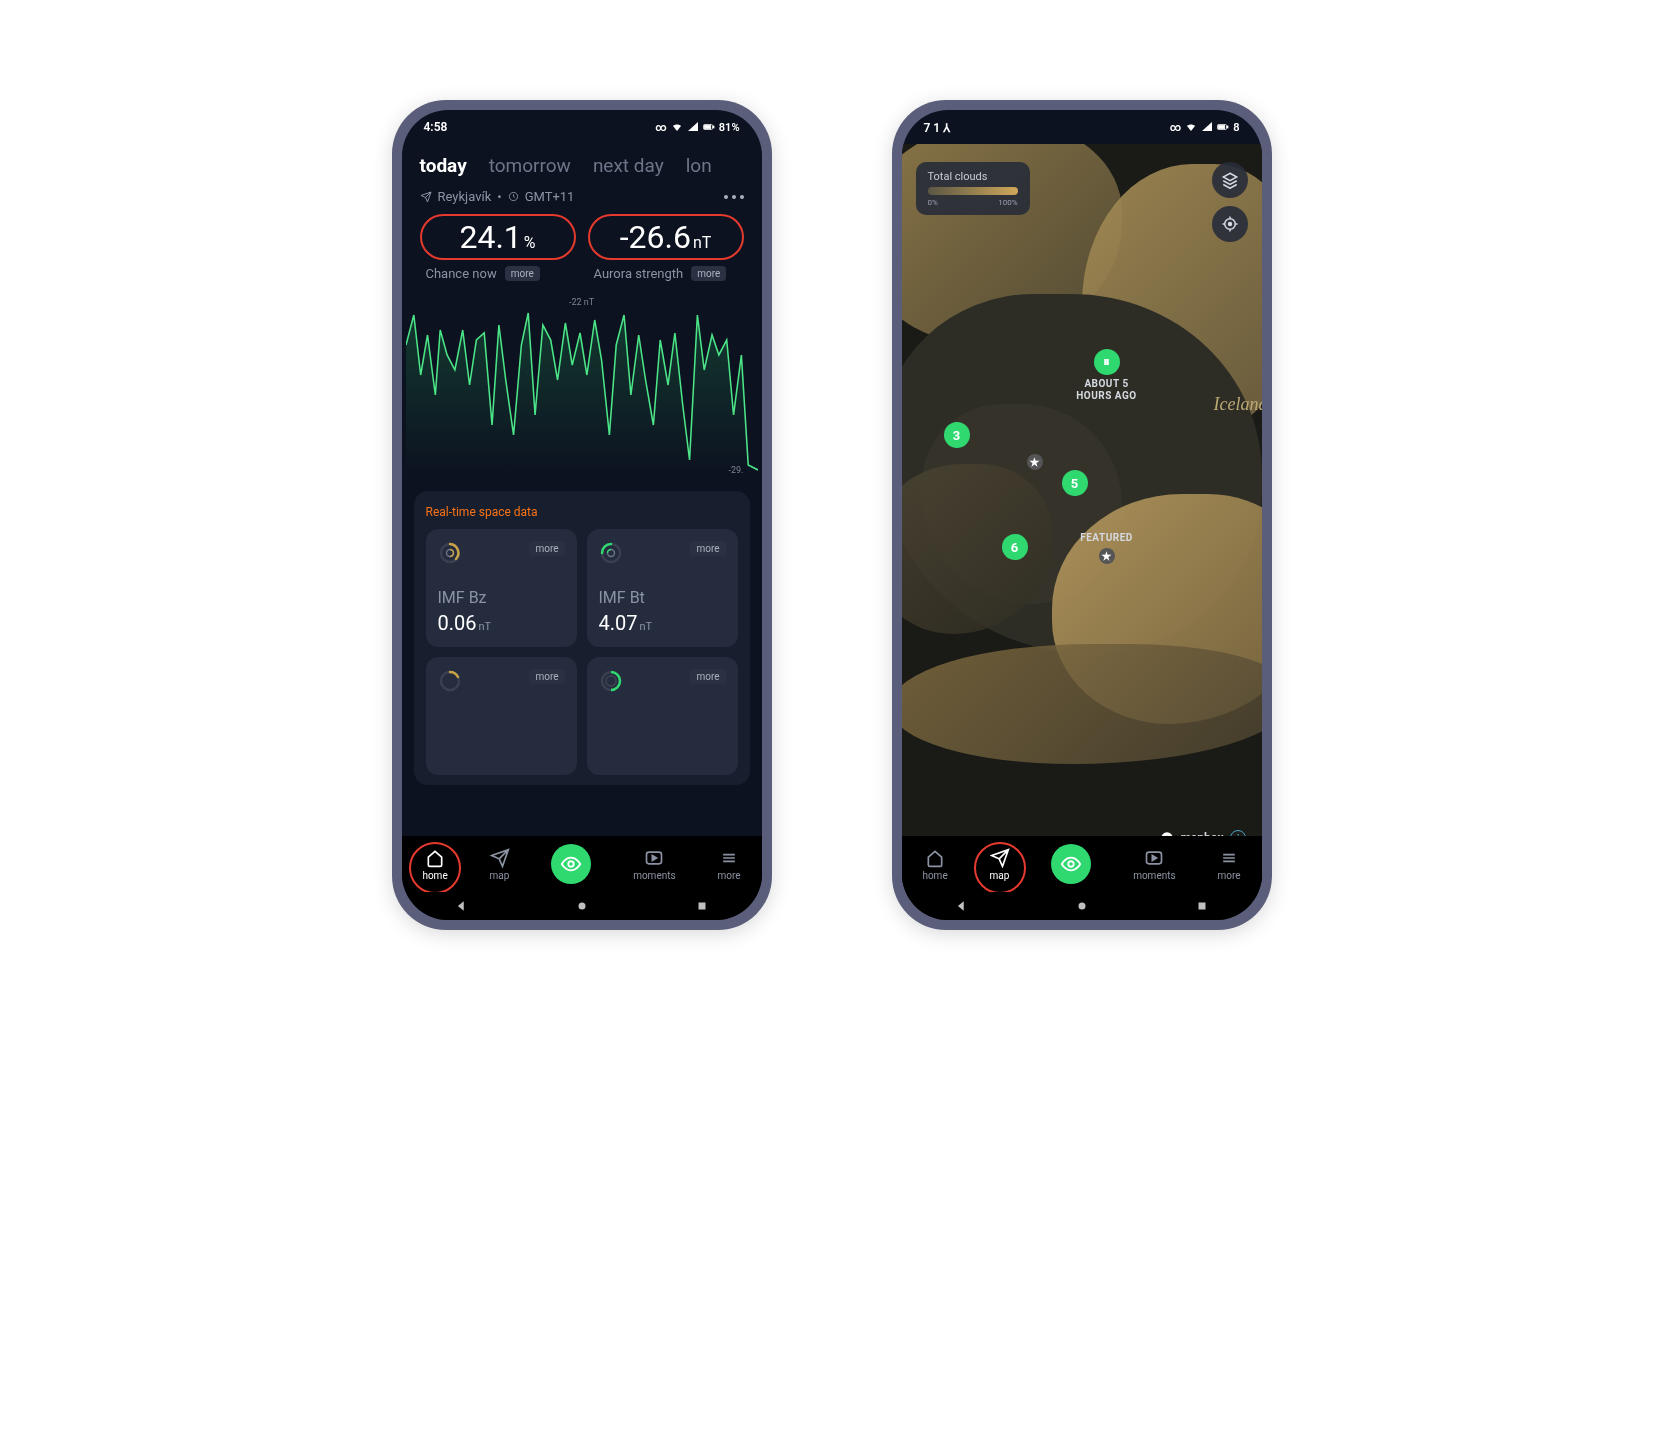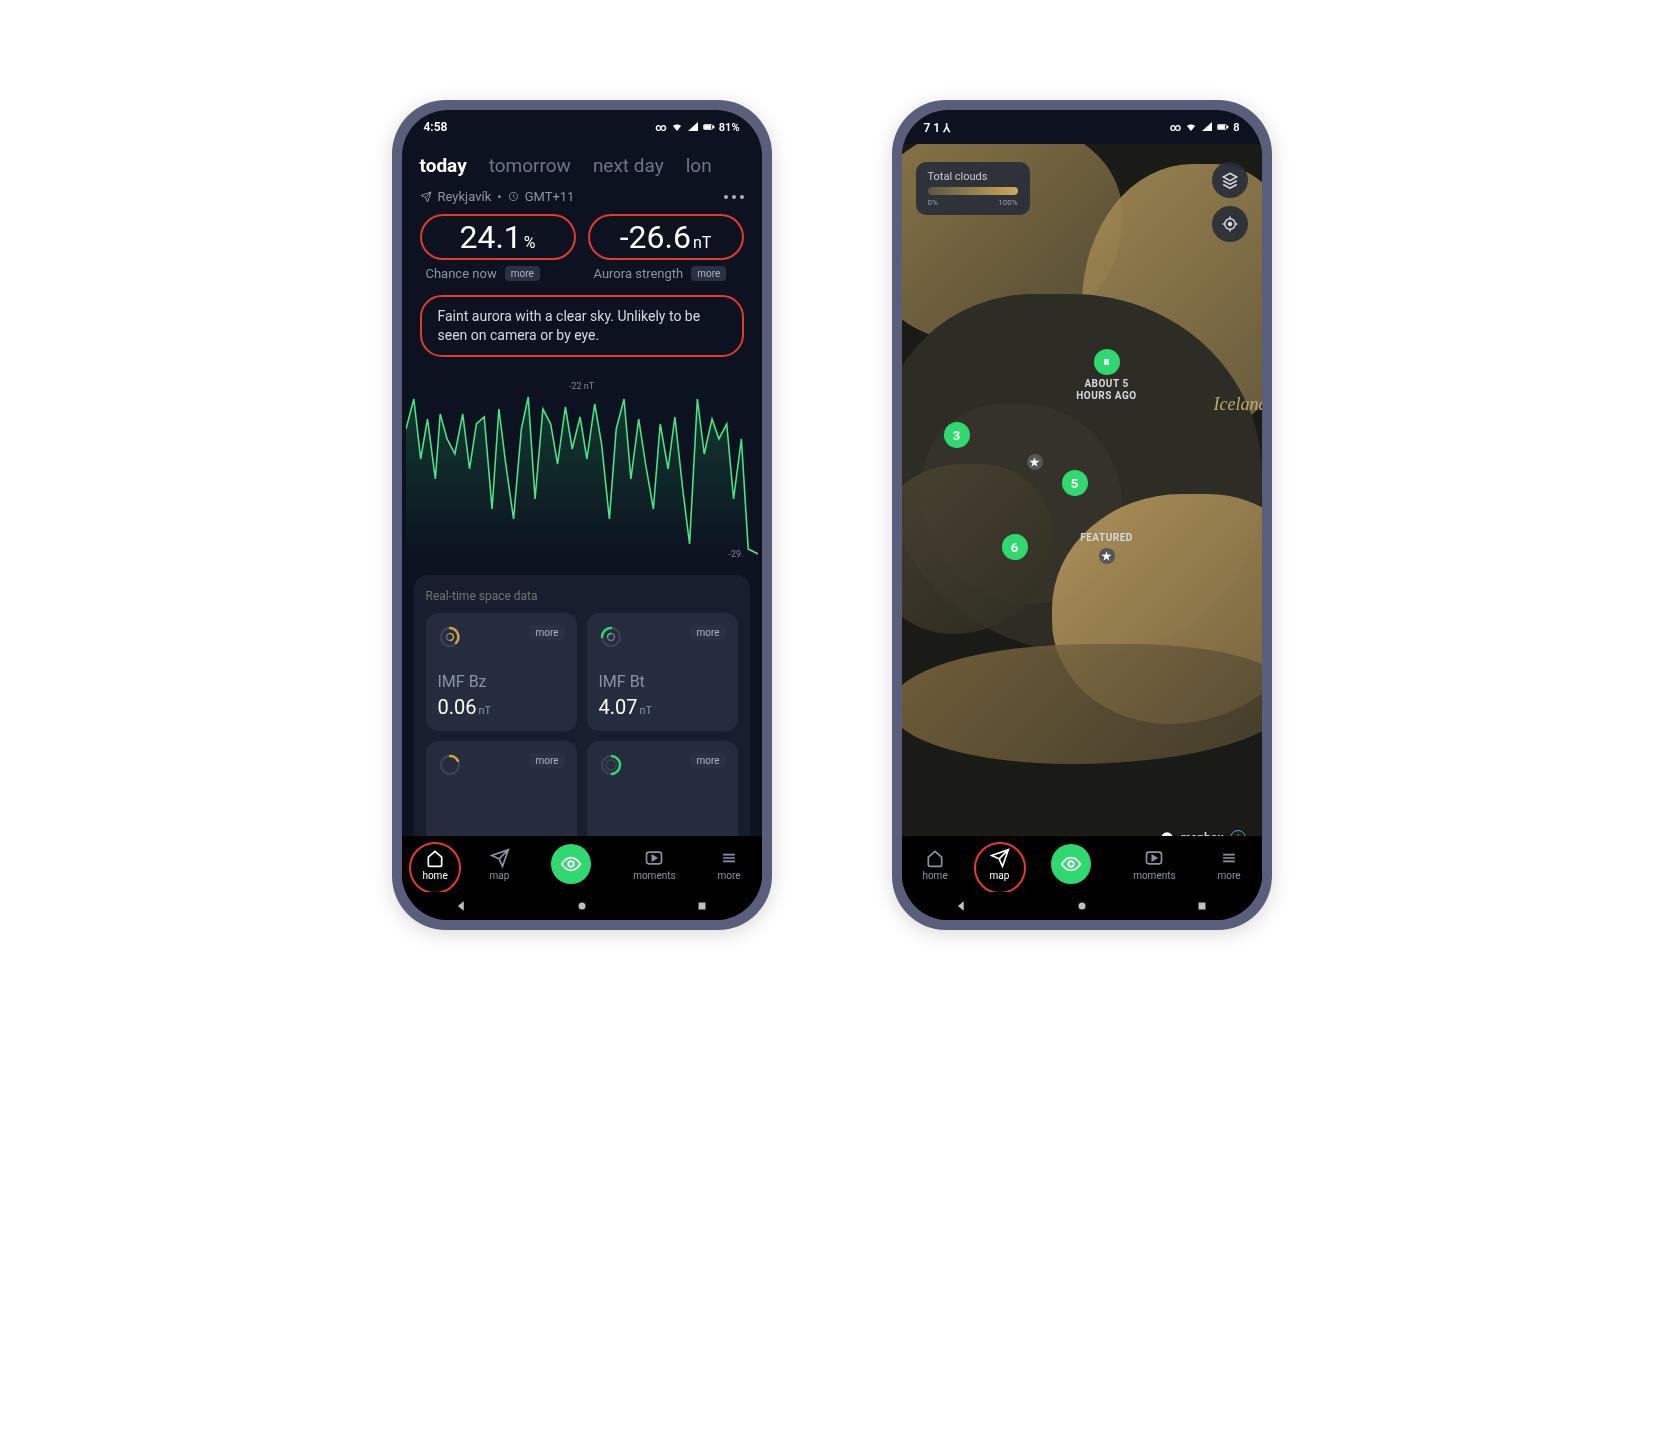--- a/index.html
+++ b/index.html
@@ -124,21 +124,21 @@
   .chart-label { position: absolute; font-size: 9px; color: #7c8494; }
   .chart-top { top: 12px; left: 50%; transform: translateX(-50%); }
   .chart-bot { bottom: 0; right: 14px; }
 
   .data-panel {
     background: #171e2d;
     margin: 16px 12px 0 12px;
     border-radius: 14px;
     padding: 14px 12px 10px 12px;
   }
-  .data-panel h4 { font-size: 12px; font-weight: 400; color: #737373; margin-bottom: 10px; }
+  .data-panel h4 { font-size: 12px; font-weight: 400; color: #f97316; margin-bottom: 10px; }
   .cards { display: grid; grid-template-columns: 1fr 1fr; gap: 10px; }
   .card {
     background: #242c3d;
     border-radius: 12px;
     padding: 12px;
     display: flex;
     flex-direction: column;
     justify-content: space-between;
     min-height: 118px;
   }
@@ -370,21 +370,20 @@
           <span>-26.6</span>
           <span class="unit">nT</span>
         </span>
         <div class="label-row">
           <span>Aurora strength</span>
           <span class="more-chip">more</span>
         </div>
       </div>
     </div>
 
-    <div class="desc">Faint aurora with a clear sky. Unlikely to be seen on camera or by eye.</div>
 
     <div class="chart-area">
       <span class="chart-label chart-top">-22 nT</span>
       <svg width="100%" height="100%" viewBox="0 0 360 190" preserveAspectRatio="none">
         <defs>
             <linearGradient id="g1" x1="0" y1="0" x2="0" y2="1">
               <stop offset="0%" stop-color="#2fd96f" stop-opacity="0.2"></stop>
               <stop offset="100%" stop-color="#2fd96f" stop-opacity="0"></stop>
             </linearGradient>
           </defs>

